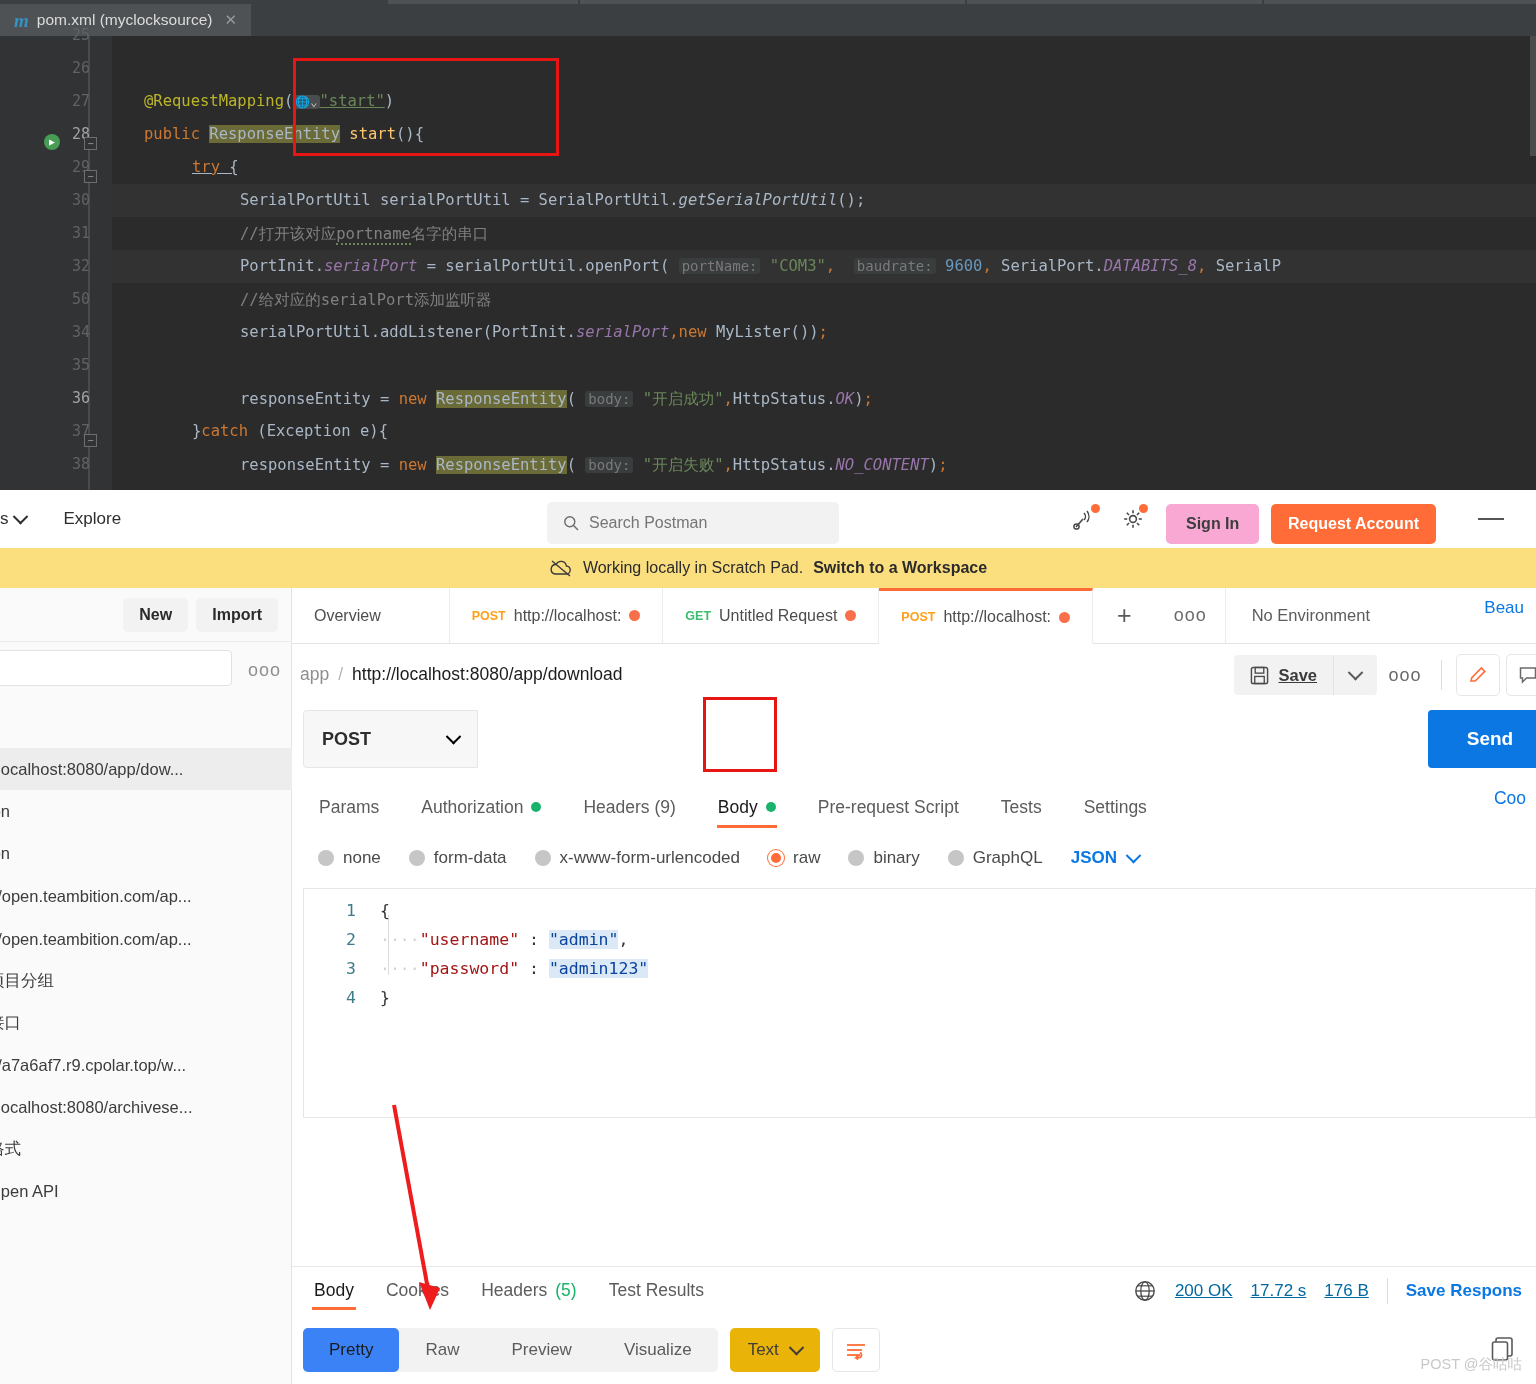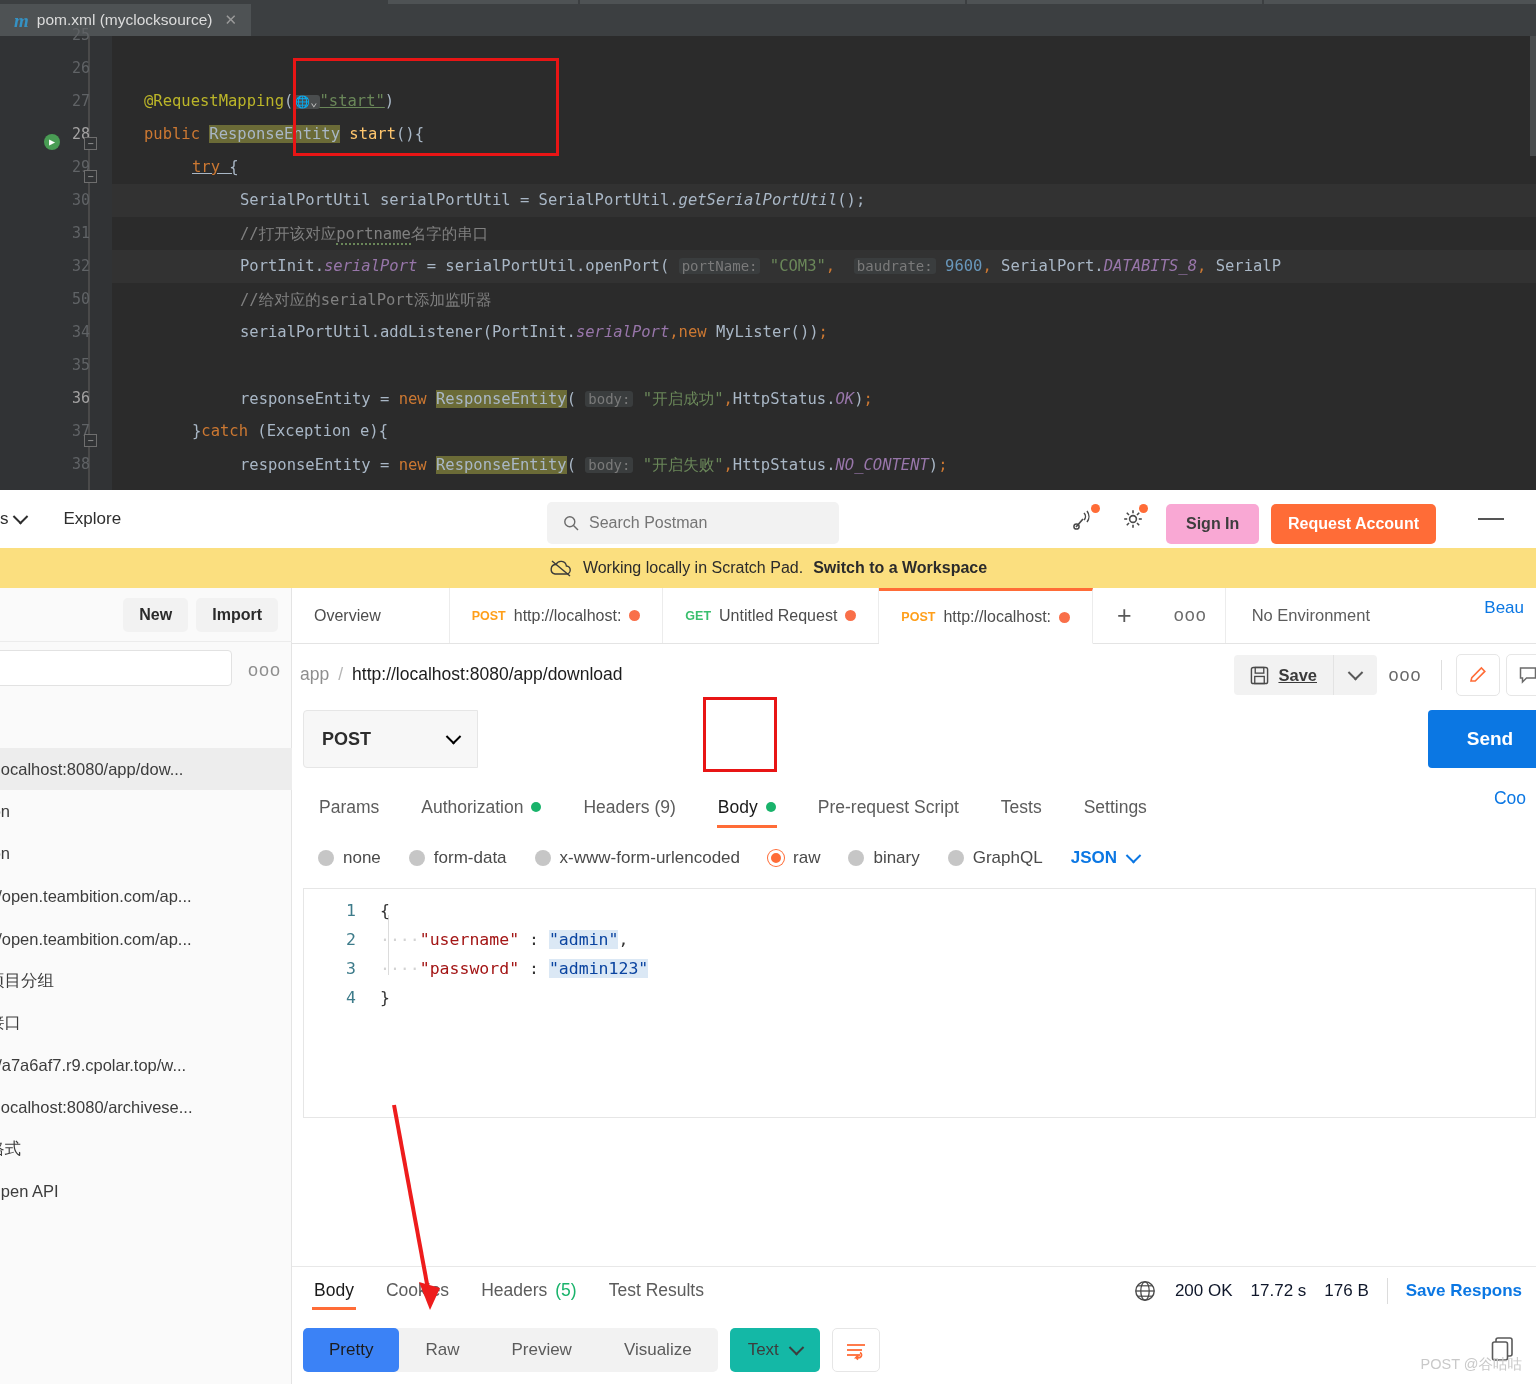--- a/index.html
+++ b/index.html
@@ -290,30 +290,30 @@
   }
   .rsptab.active { color: #1a1a1a; }
   .rsptab.active::after {
     content: ""; position: absolute; left: 14px; right: 14px; bottom: 0; height: 3px; background: #ff6c37;
   }
   .hcount { color: #19b36b; }
   .respmeta {
     position: absolute; right: 0; top: 690px; display: flex; align-items: center; gap: 18px;
     font-size: 17px;
   }
-  .respmeta .ok { color: #0f172a; font-weight: normal; }
+  .respmeta .ok { color: #0369a1; font-weight: normal; text-decoration: underline; }
   .respmeta .divv { width: 1px; height: 26px; background: #dcdcdc; }
   .respmeta .savelink { color: #0b77e3; font-weight: bold; }
 
   .viewbar { position: absolute; left: 11px; top: 740px; display: flex; align-items: center; gap: 12px; }
   .segctl { display: flex; background: #f2f2f2; border-radius: 5px; height: 44px; align-items: center; }
   .segbtn { padding: 0 26px; height: 44px; display: flex; align-items: center; font-size: 17px; color: #5b5b5b; }
   .segbtn.active { background: #3b82f6; border-radius: 5px; color: #1c1c1c; }
   .textsel {
-    background: #14b8a6; border-radius: 5px; height: 44px; display: flex; align-items: center;
+    background: #eab308; border-radius: 5px; height: 44px; display: flex; align-items: center;
     gap: 12px; padding: 0 18px; font-size: 17px; color: #3d3d3d;
   }
   .wrapbtn {
     width: 48px; height: 44px; border: 1px solid #e6e6e6; border-radius: 5px;
     display: flex; align-items: center; justify-content: center;
   }
   .copyico { position: absolute; right: 20px; top: 748px; }
 
   .respbody { position: absolute; left: 0; top: 800px; width: 1244px; }
 

